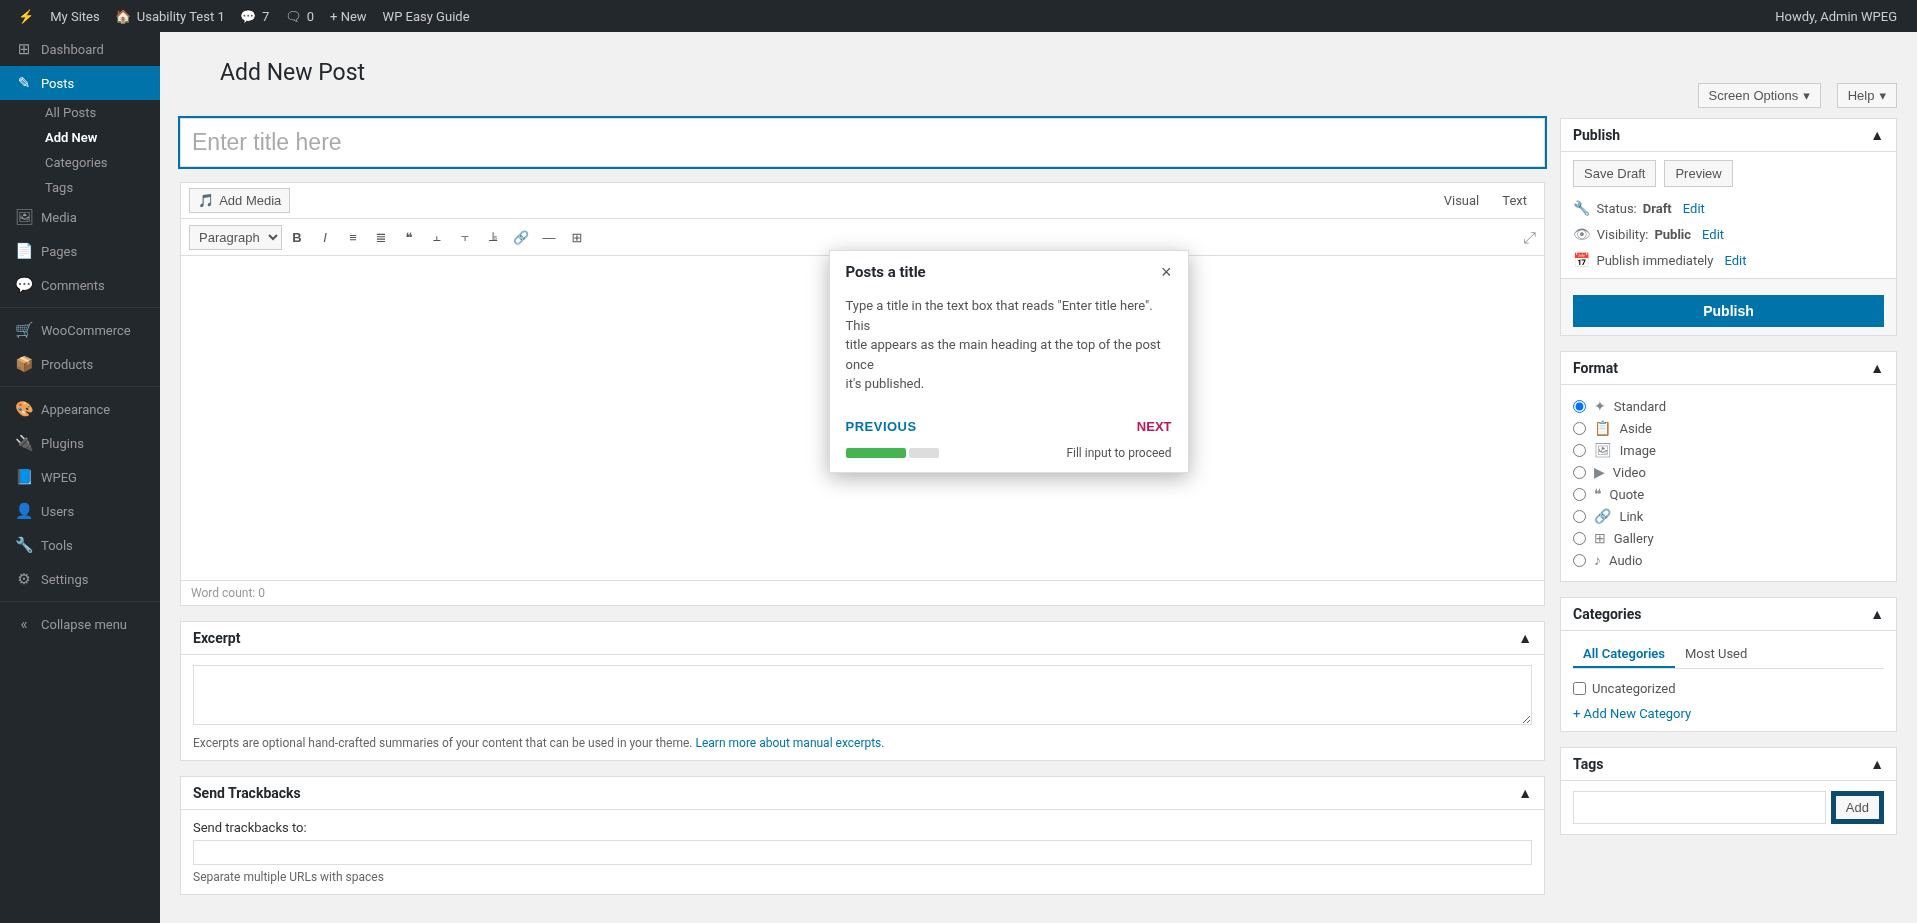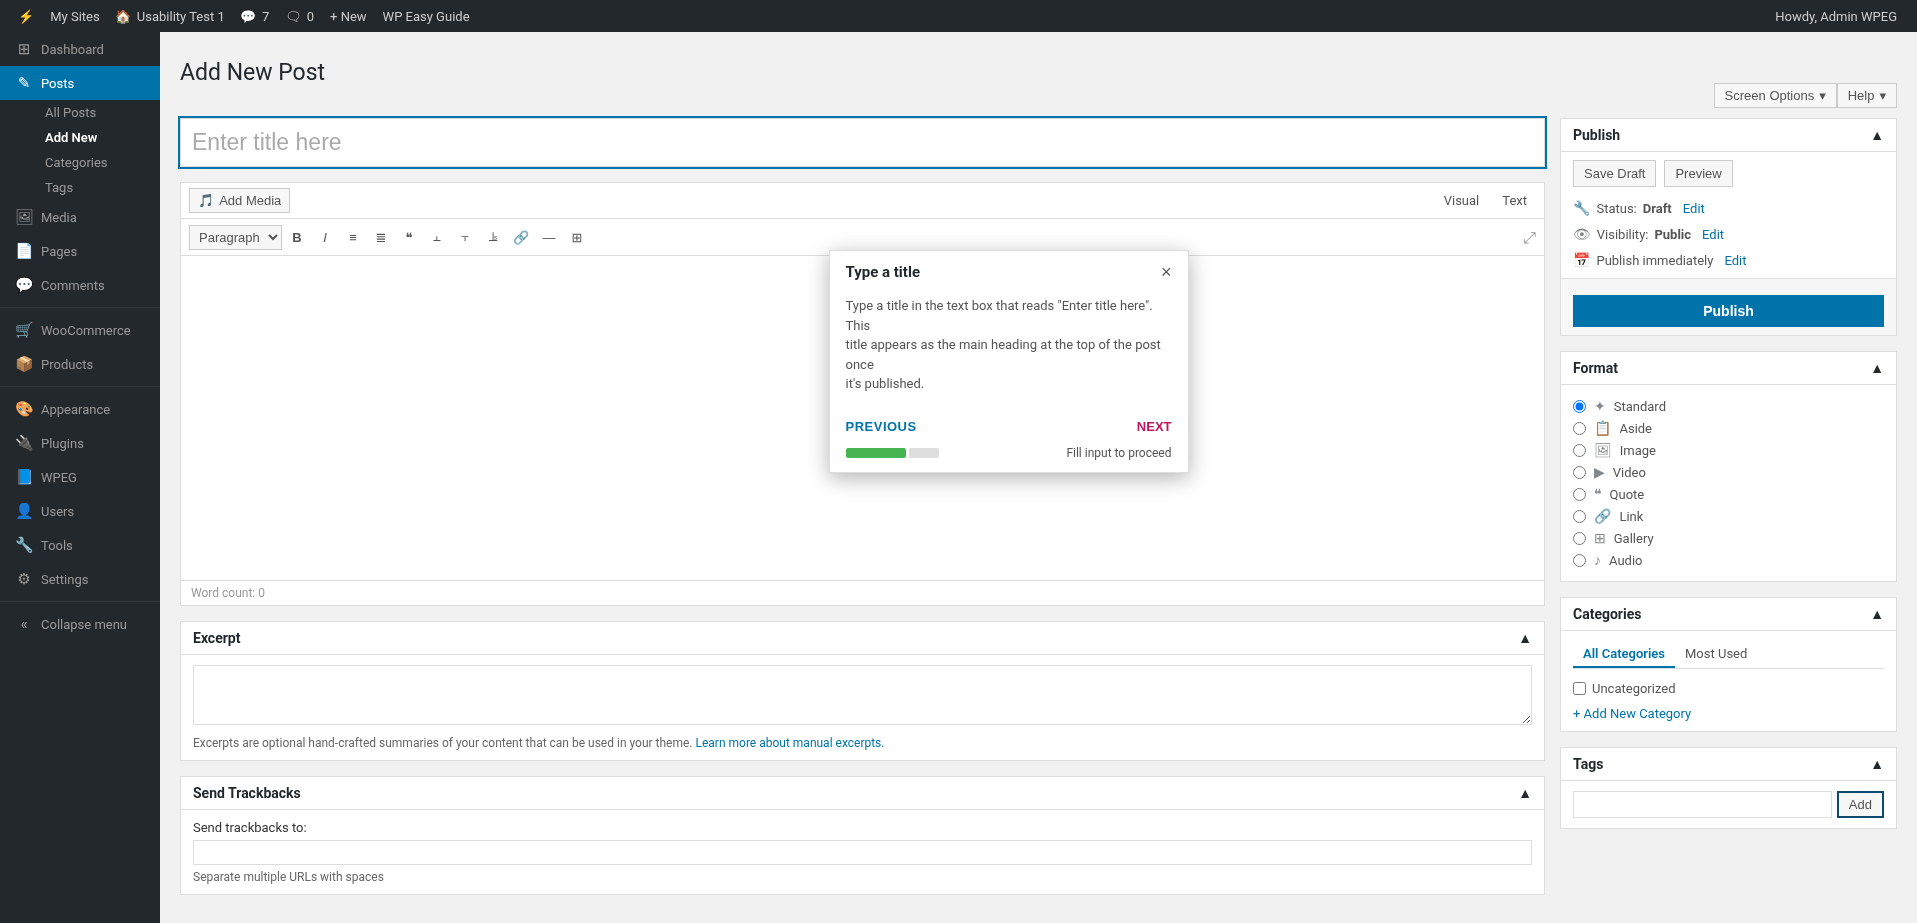--- a/index.html
+++ b/index.html
@@ -90,20 +90,21 @@
     .main-content {
       flex: 1;
       padding: 20px 20px 20px 20px;
       overflow-y: auto;
     }
     .page-title {
       font-size: 23px;
       font-weight: 400;
       color: #23282d;
       margin-bottom: 15px;
+      margin-left: 40px;
     }
 
     
     .title-input {
       width: 100%;
       padding: 10px 11px;
       font-size: 23px;
       border: 1px solid #ddd;
       outline: 2px solid #0073aa;
       color: #555;
@@ -350,21 +351,21 @@
       gap: 5px;
     }
     .tags-input {
       flex: 1;
       border: 1px solid #ddd;
       padding: 4px 6px;
       font-size: 13px;
     }
     .tags-add-btn {
       background: #f7f7f7;
-      border: 2px solid #0c4a6e;
+      border: 5px solid #0c4a6e;
       padding: 4px 10px;
       cursor: pointer;
       font-size: 13px;
       color: #555;
     }
 
     
     .modal-overlay {
       position: fixed;
       top: 0; left: 0; right: 0; bottom: 0;
@@ -473,21 +474,21 @@
 
     
     .content-header {
       display: flex;
       align-items: center;
       justify-content: space-between;
       margin-bottom: 10px;
     }
     .content-header-right {
       display: flex;
-      gap: 0;
+      gap: 16px;
       margin-top: 31px;
     }
 
     .expand-btn {
       cursor: pointer;
       color: #999;
       font-size: 16px;
     }
   </style>
 </head>
@@ -810,21 +811,21 @@
           </div>
         </div>
       </div>
     </div>
   </div>
 </div>
 
 <div class="modal-overlay">
   <div class="modal-box" style="margin-top: -200px; margin-left: 100px;">
     <div class="modal-header">
-      <span class="modal-title">Type a title</span>
+      <span class="modal-title">Posts a title</span>
       <button class="modal-close">
         <span>×</span>
       </button>
     </div>
     <div class="modal-body">
       <p>
         <span>Type a title in the text box that reads "Enter title here". This</span><br>
         <span>title appears as the main heading at the top of the post once</span><br>
         <span>it's published.</span>
       </p>

